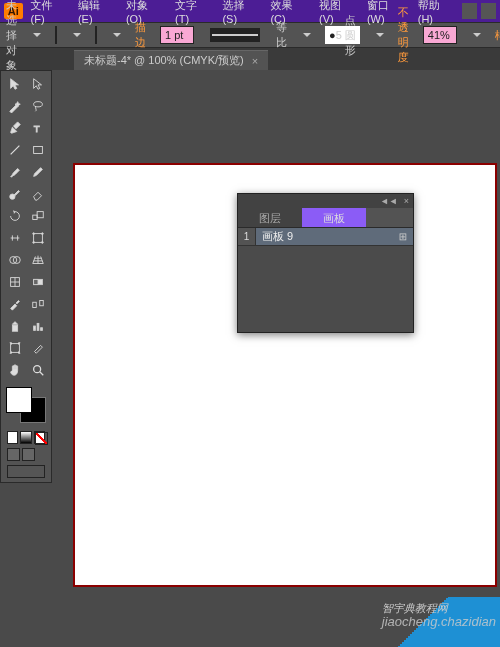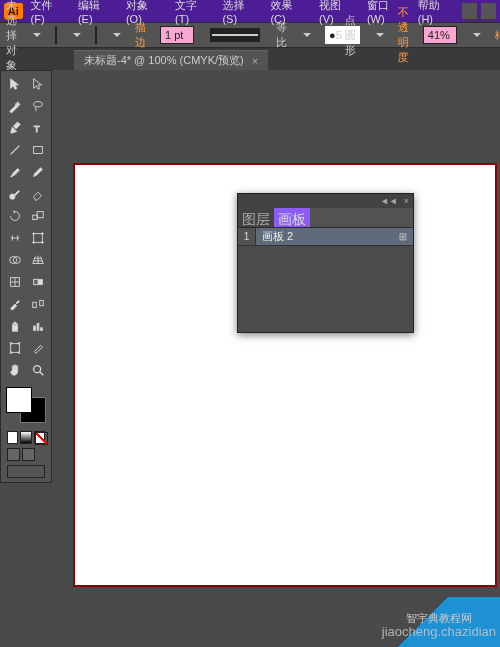--- a/index.html
+++ b/index.html
@@ -29,31 +29,31 @@
 .fill-stroke{width:44px;height:40px;position:relative;margin:4px auto}
 .fs-fill{position:absolute;width:26px;height:26px;background:#fff;border:1px solid #000;left:2px;top:2px;z-index:2}
 .fs-stroke{position:absolute;width:26px;height:26px;background:#000;border:1px solid #777;right:2px;bottom:2px}
 .mini-sw{display:flex;gap:2px;padding:2px 4px}
 .mini-sw div{width:13px;height:13px;border:1px solid #222}
 .artboard{position:absolute;left:75px;top:165px;width:420px;height:420px;background:#fff;outline:2px solid #8b0000}
 .panel{position:absolute;left:237px;top:193px;width:177px;background:#535353;border:1px solid #222;box-shadow:0 2px 8px rgba(0,0,0,.5)}
 .panel-header{height:14px;display:flex;justify-content:flex-end;align-items:center;padding:0 4px;gap:6px;background:#424242}
 .pnl-icon{font-size:9px;color:#aaa;cursor:pointer}
 .panel-tabs{height:20px;display:flex;border-bottom:1px solid #2a2a2a}
-.ptab{padding:3px 4px;font-size:14px;color:#aaa;background:#424242}
+.ptab{padding:3px 21px;font-size:11px;color:#aaa;background:#424242}
 .ptab.active{background:#8b5cf6;color:#ddd}
 .panel-body{height:104px;background:#4b4b4b}
 .ab-row{height:18px;background:#5f6b7a;display:flex;align-items:center;border-bottom:1px solid #333}
 .ab-num{width:18px;text-align:center;color:#ddd;border-right:1px solid #333;background:#535353;height:100%;line-height:18px;font-size:10px}
 .ab-name{flex:1;padding-left:6px;color:#eee;font-size:11px}
 .ab-ind{width:20px;text-align:center;color:#ccc;font-size:10px}
 .panel-footer{height:22px;background:#424242;display:flex;align-items:center;padding:0 6px;gap:10px;border-top:1px solid #2a2a2a}
 .pf-label{flex:1;font-size:10px;color:#ccc}
 .pf-icon{width:14px;height:14px;opacity:.6}
-.watermark{position:absolute;right:4px;bottom:9px;font-size:18px;color:rgba(255,255,255,.55);text-align:center;line-height:1}
+.watermark{position:absolute;right:4px;bottom:19px;font-size:18px;color:rgba(255,255,255,.55);font-style:italic;text-align:left;line-height:1}
 .watermark small{font-size:13px;display:block;opacity:.8}
 .corner{position:absolute;right:0;bottom:0;width:120px;height:50px;background:linear-gradient(135deg,transparent 40%,#1e90d4 40%)}
 </style>
 </head>
 <body>
 
 <div class="menubar">
   <div class="app-logo">Ai</div>
   <div class="menu-item">文件(F)</div>
   <div class="menu-item">编辑(E)</div>
@@ -310,21 +310,21 @@
     <span class="pnl-icon">◄◄</span>
     <span class="pnl-icon">×</span>
   </div>
   <div class="panel-tabs">
     <div class="ptab">图层</div>
     <div class="ptab active">画板</div>
   </div>
   <div class="panel-body">
     <div class="ab-row">
       <div class="ab-num">1</div>
-      <div class="ab-name">画板 2</div>
+      <div class="ab-name">画板 9</div>
       <div class="ab-ind">⊞</div>
     </div>
   </div>
 </div>
 
 <div class="corner"></div>
 <div class="watermark">
   <span>智宇典教程网</span>
   <small>jiaocheng.chazidian</small>
 </div>

